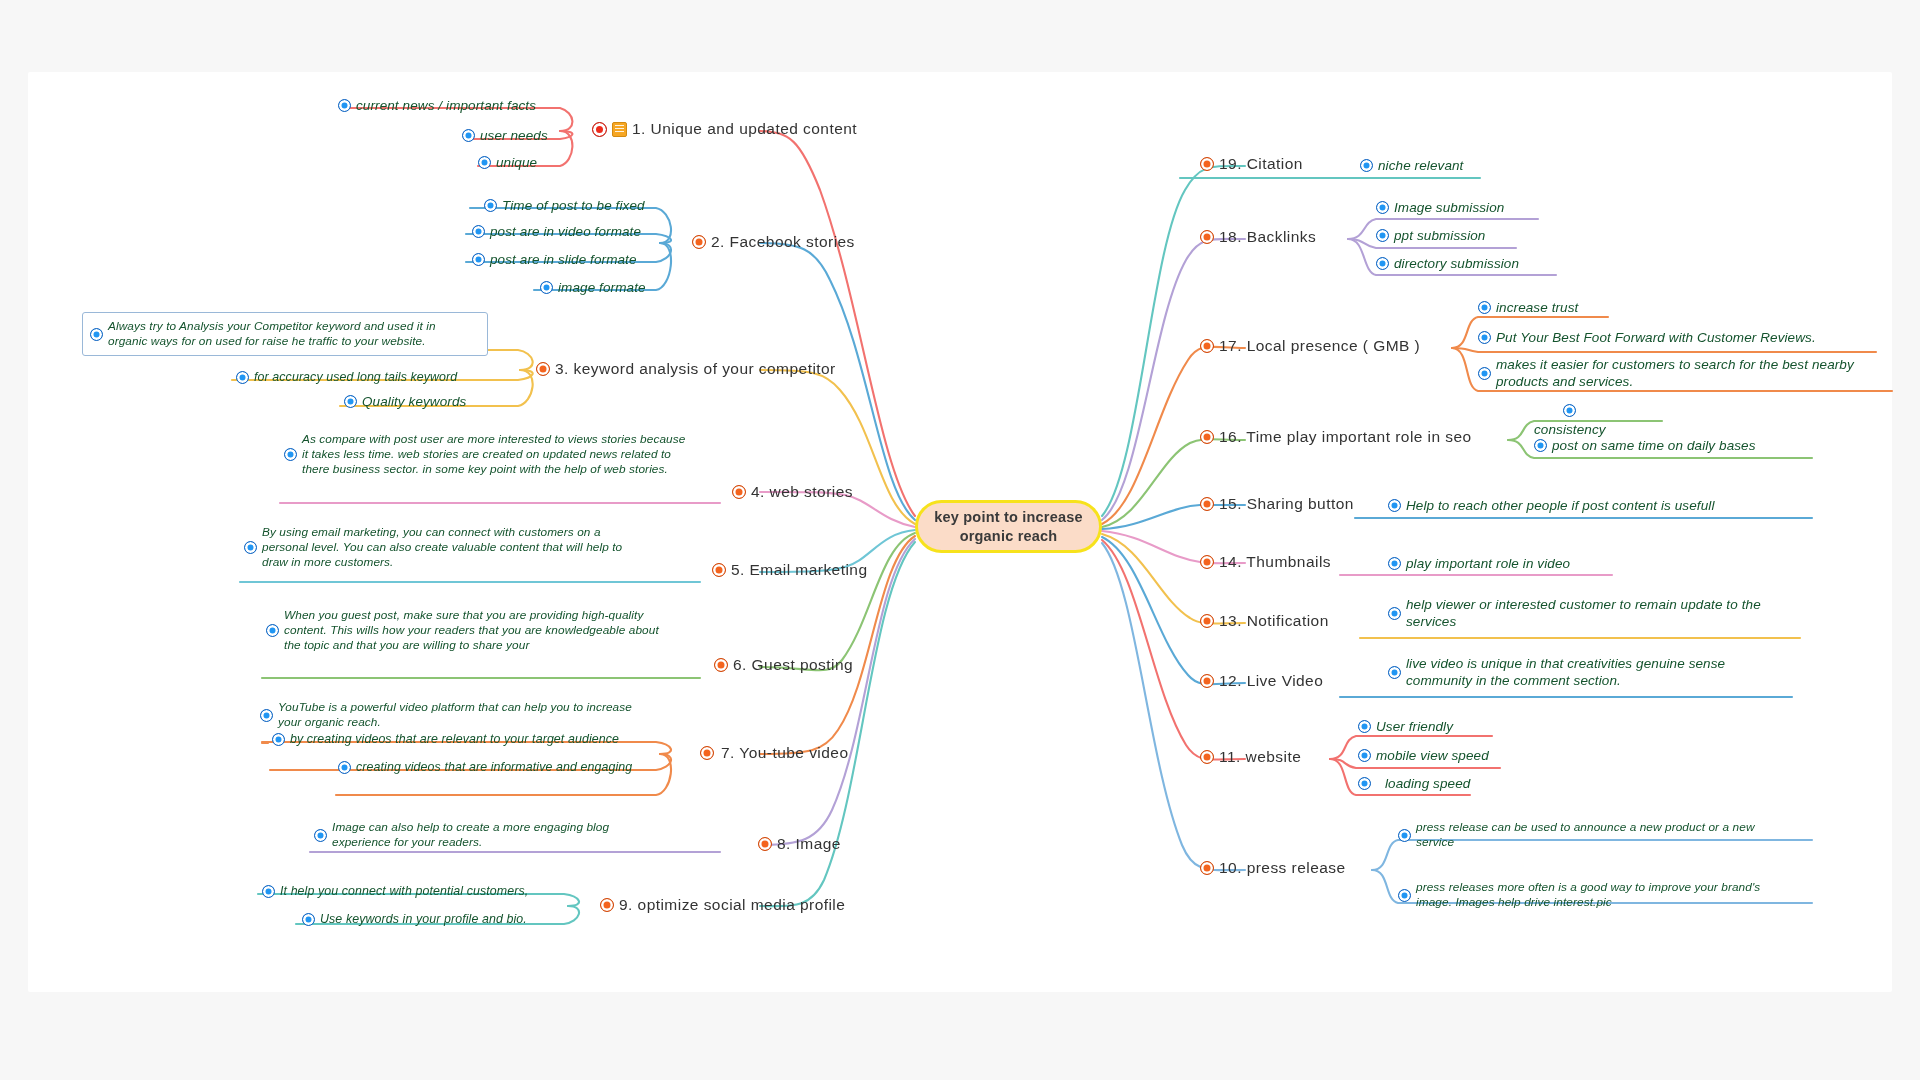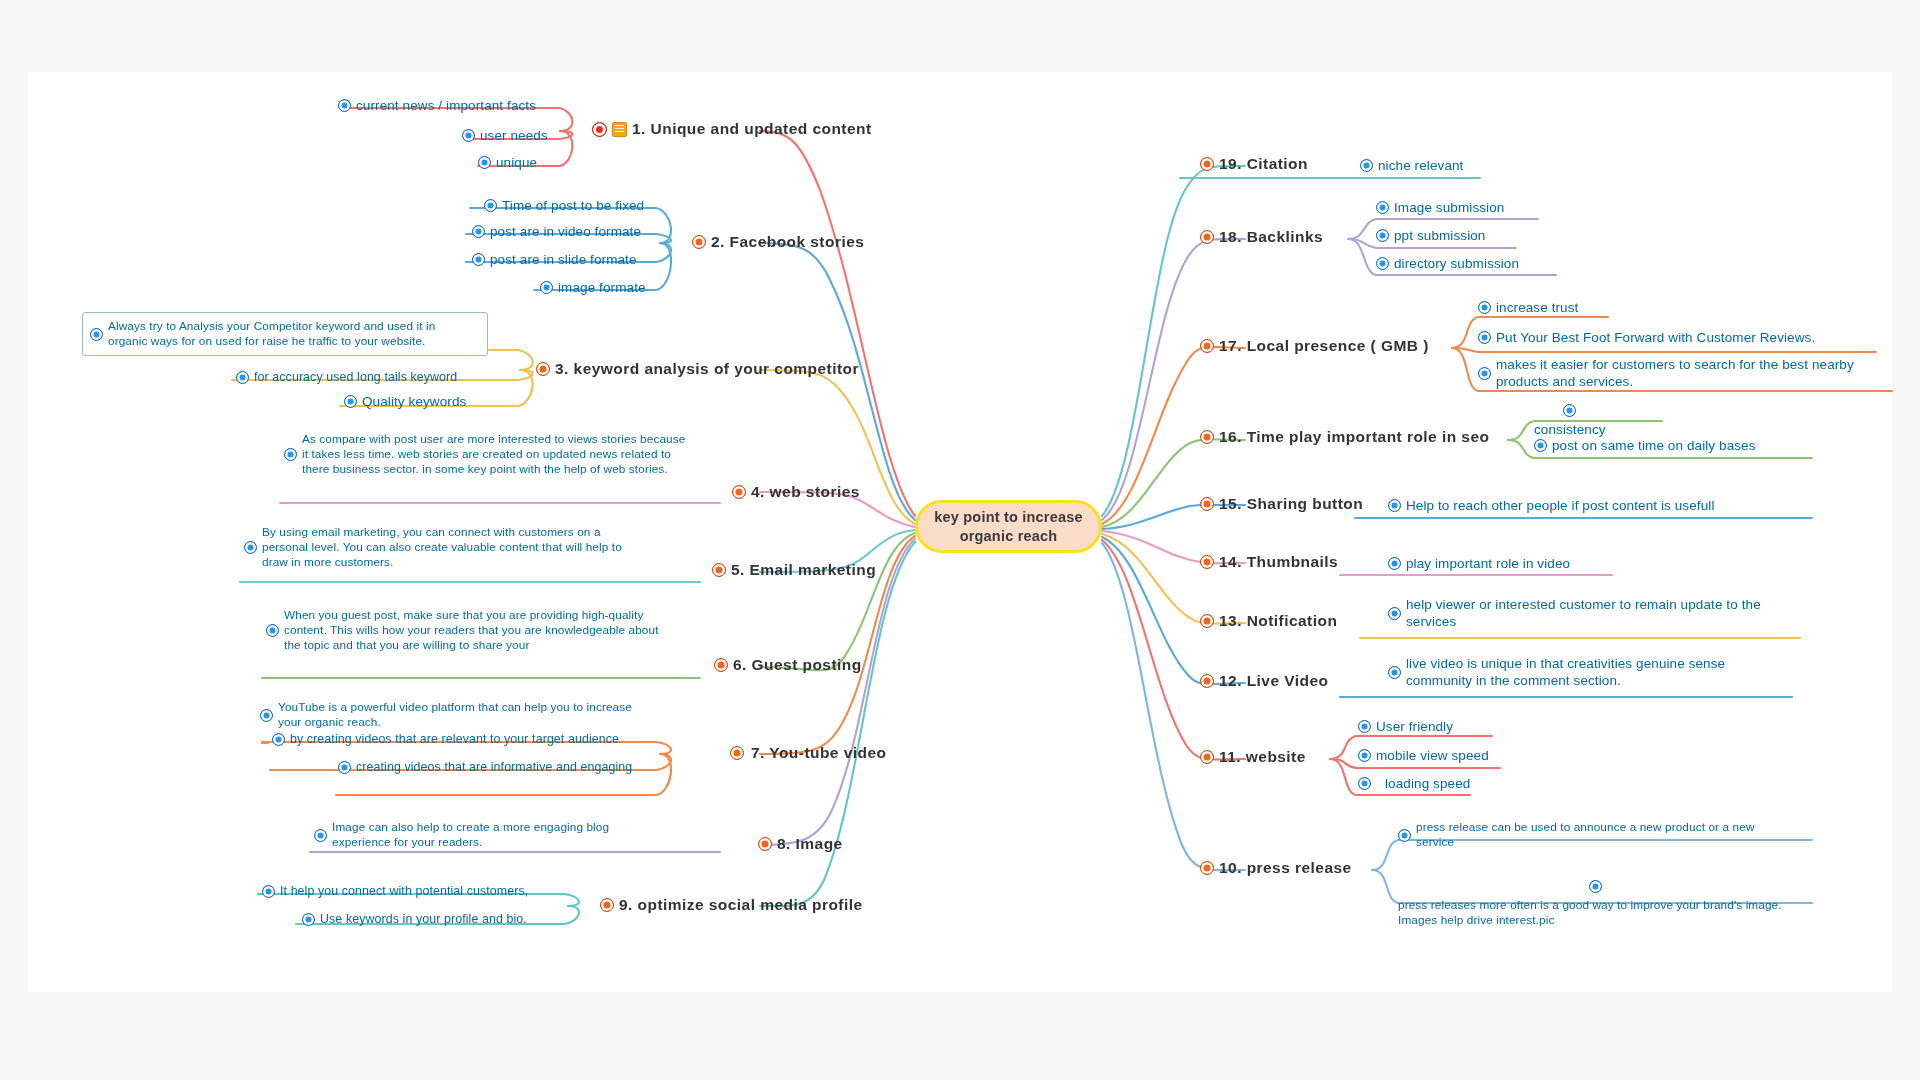--- a/index.html
+++ b/index.html
@@ -66,29 +66,30 @@
   }
   .chip:after{
     content:"";position:absolute;left:2px;top:2px;right:2px;bottom:2px;
     background:repeating-linear-gradient(to bottom,#fff 0 1px,transparent 1px 3px);
     opacity:.85;
   }
 
   
   .main-label{
     font-size:15.5px;
-    font-weight:bold;
+    font-weight:normal;
     letter-spacing:.45px;
     color:#333333;
   }
   
   .leaf{
     font-size:13.5px;
-    color:#0369a1;
+    color:#14532d;
     letter-spacing:.1px;
+    font-style:italic;
   }
   .leaf.small{font-size:12.4px;}
   .leaf.tiny{font-size:11.8px;}
 
   
   .boxed{
     border:1px solid #9ab8d8;
     background:#ffffff;
     border-radius:3px;
     padding:6px 9px 6px 7px;
@@ -280,21 +281,21 @@
 
   <div class="node" style="left:714px;top:656px;">
     <span class="bullet orange"></span>
     <span class="main-label txt">6. Guest posting</span>
   </div>
   <div class="node wrap" style="left:266px;top:608px;width:396px;">
     <span class="bullet"></span>
     <span class="leaf tiny txt">When you guest post, make sure that you are providing high-quality content.  This wills how your readers that you are knowledgeable about the topic and that you are willing to share your</span>
   </div>
 
-  <div class="node" style="left:730px;top:744px;gap:7px;">
+  <div class="node" style="left:700px;top:744px;gap:7px;">
     <span class="bullet orange"></span>
     <span class="main-label txt">7. You-tube video</span>
   </div>
   <div class="node wrap" style="left:260px;top:700px;width:380px;">
     <span class="bullet"></span>
     <span class="leaf tiny txt">YouTube is a powerful video platform that can help you to increase your organic reach.</span>
   </div>
   <div class="node" style="left:272px;top:732px;">
     <span class="bullet"></span>
     <span class="leaf small txt">by creating videos that are relevant to your target audience</span>
@@ -436,18 +437,18 @@
   </div>
 
   <div class="node" style="left:1200px;top:859px;">
     <span class="bullet orange"></span>
     <span class="main-label txt">10. press release</span>
   </div>
   <div class="node wrap" style="left:1398px;top:820px;width:394px;">
     <span class="bullet"></span>
     <span class="leaf tiny txt">press release can be used to announce a new product or a new service</span>
   </div>
-  <div class="node wrap" style="left:1398px;top:880px;width:394px;flex-direction:column;">
+  <div class="node wrap" style="left:1398px;top:880px;width:394px;">
     <span class="bullet"></span>
     <span class="leaf tiny txt">press releases more often is a good way to improve your brand's image. Images help drive interest.pic</span>
   </div>
 
 </div>
 
 </body></html>

